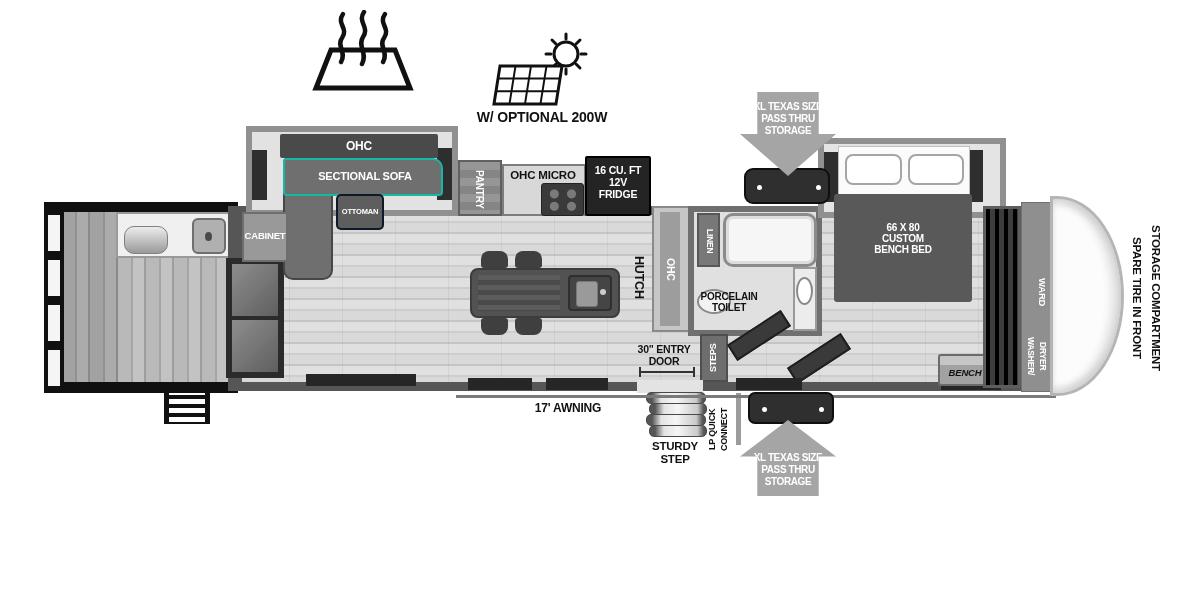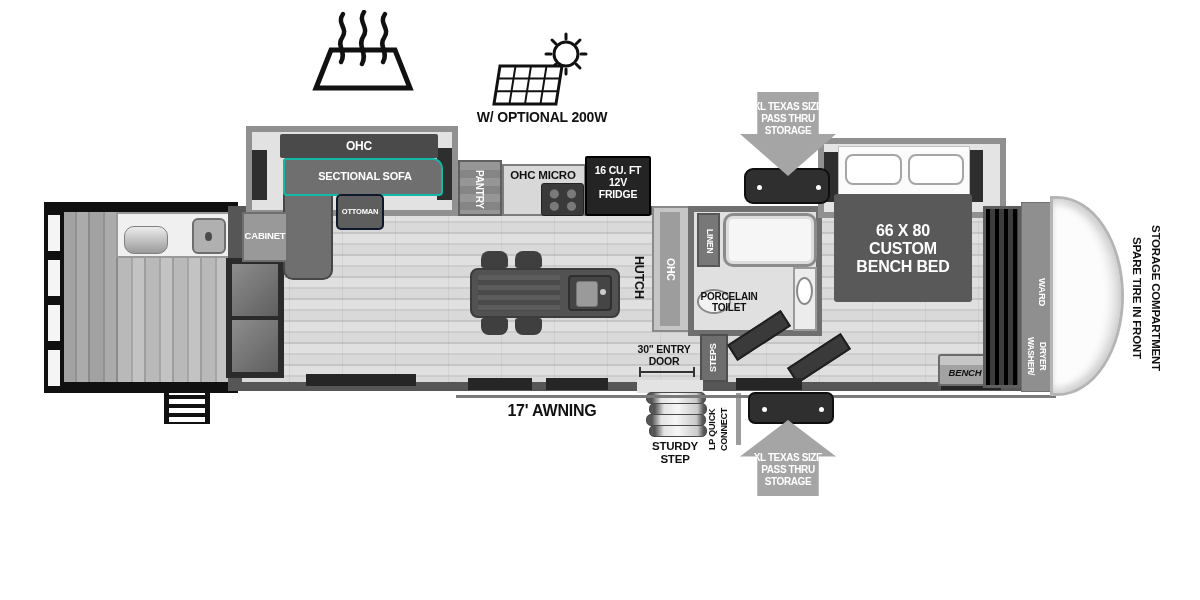--- a/index.html
+++ b/index.html
@@ -189,30 +189,30 @@
   <div class="lbl" style="left:628px;top:440px;width:94px;font-size:11.5px;">
     <div>STURDY</div>
     <div>STEP</div>
   </div>
   <div class="lbl vup" style="left:706px;top:398px;height:62px;width:26px;font-size:9px;line-height:1.35;">
     <div>LP QUICK</div>
     <div>CONNECT</div>
   </div>
   <div class="abs" style="left:736px;top:393px;width:5px;height:52px;background:#9c9c9c;"></div>
   <div class="abs" style="left:456px;top:395px;width:600px;height:3px;background:#7a7a7a;"></div>
-  <div class="lbl" style="left:488px;top:402px;width:128px;font-size:16px;">17' AWNING</div>
+  <div class="lbl" style="left:504px;top:402px;width:128px;font-size:12px;">17' AWNING</div>
 
   <div class="abs" style="left:818px;top:138px;width:188px;height:80px;border:6px solid #909090;background:#e4e4e4;box-sizing:border-box;"></div>
   <div class="abs" style="left:824px;top:152px;width:14px;height:50px;background:#2e2e2e;"></div>
   <div class="abs" style="left:966px;top:150px;width:17px;height:52px;background:#2e2e2e;"></div>
   <div class="abs" style="left:838px;top:146px;width:130px;height:54px;background:#fbfbfb;border:1px solid #c0c0c0;"></div>
   <div class="abs" style="left:845px;top:154px;width:57px;height:31px;background:#fff;border:2px solid #a5a5a5;border-radius:8px;box-sizing:border-box;"></div>
   <div class="abs" style="left:908px;top:154px;width:56px;height:31px;background:#fff;border:2px solid #a5a5a5;border-radius:8px;box-sizing:border-box;"></div>
   <div class="abs" style="left:834px;top:194px;width:138px;height:108px;background:#595959;border-radius:3px;">
-    <div class="lbl lblw" style="left:13px;top:28px;width:112px;font-size:16px;">
+    <div class="lbl lblw" style="left:13px;top:28px;width:112px;font-size:10px;">
       <div>66 X 80</div>
       <div>CUSTOM</div>
       <div>BENCH BED</div>
     </div>
   </div>
   <div class="abs" style="left:938px;top:354px;width:54px;height:32px;background:linear-gradient(180deg,#c6c6c6 0 9px,#a2a2a2 9px);border:2px solid #6b6b6b;border-radius:3px;box-sizing:border-box;font-style:italic;">
     <div class="lbl" style="left:0;top:12px;width:50px;font-size:9.5px;">BENCH</div>
   </div>
   <div class="abs" style="left:983px;top:206px;width:38px;height:182px;border:3px solid #5e5e5e;box-sizing:border-box;
        background:repeating-linear-gradient(90deg,#000 0 4px,#3d3d3d 4px 9px);"></div>

